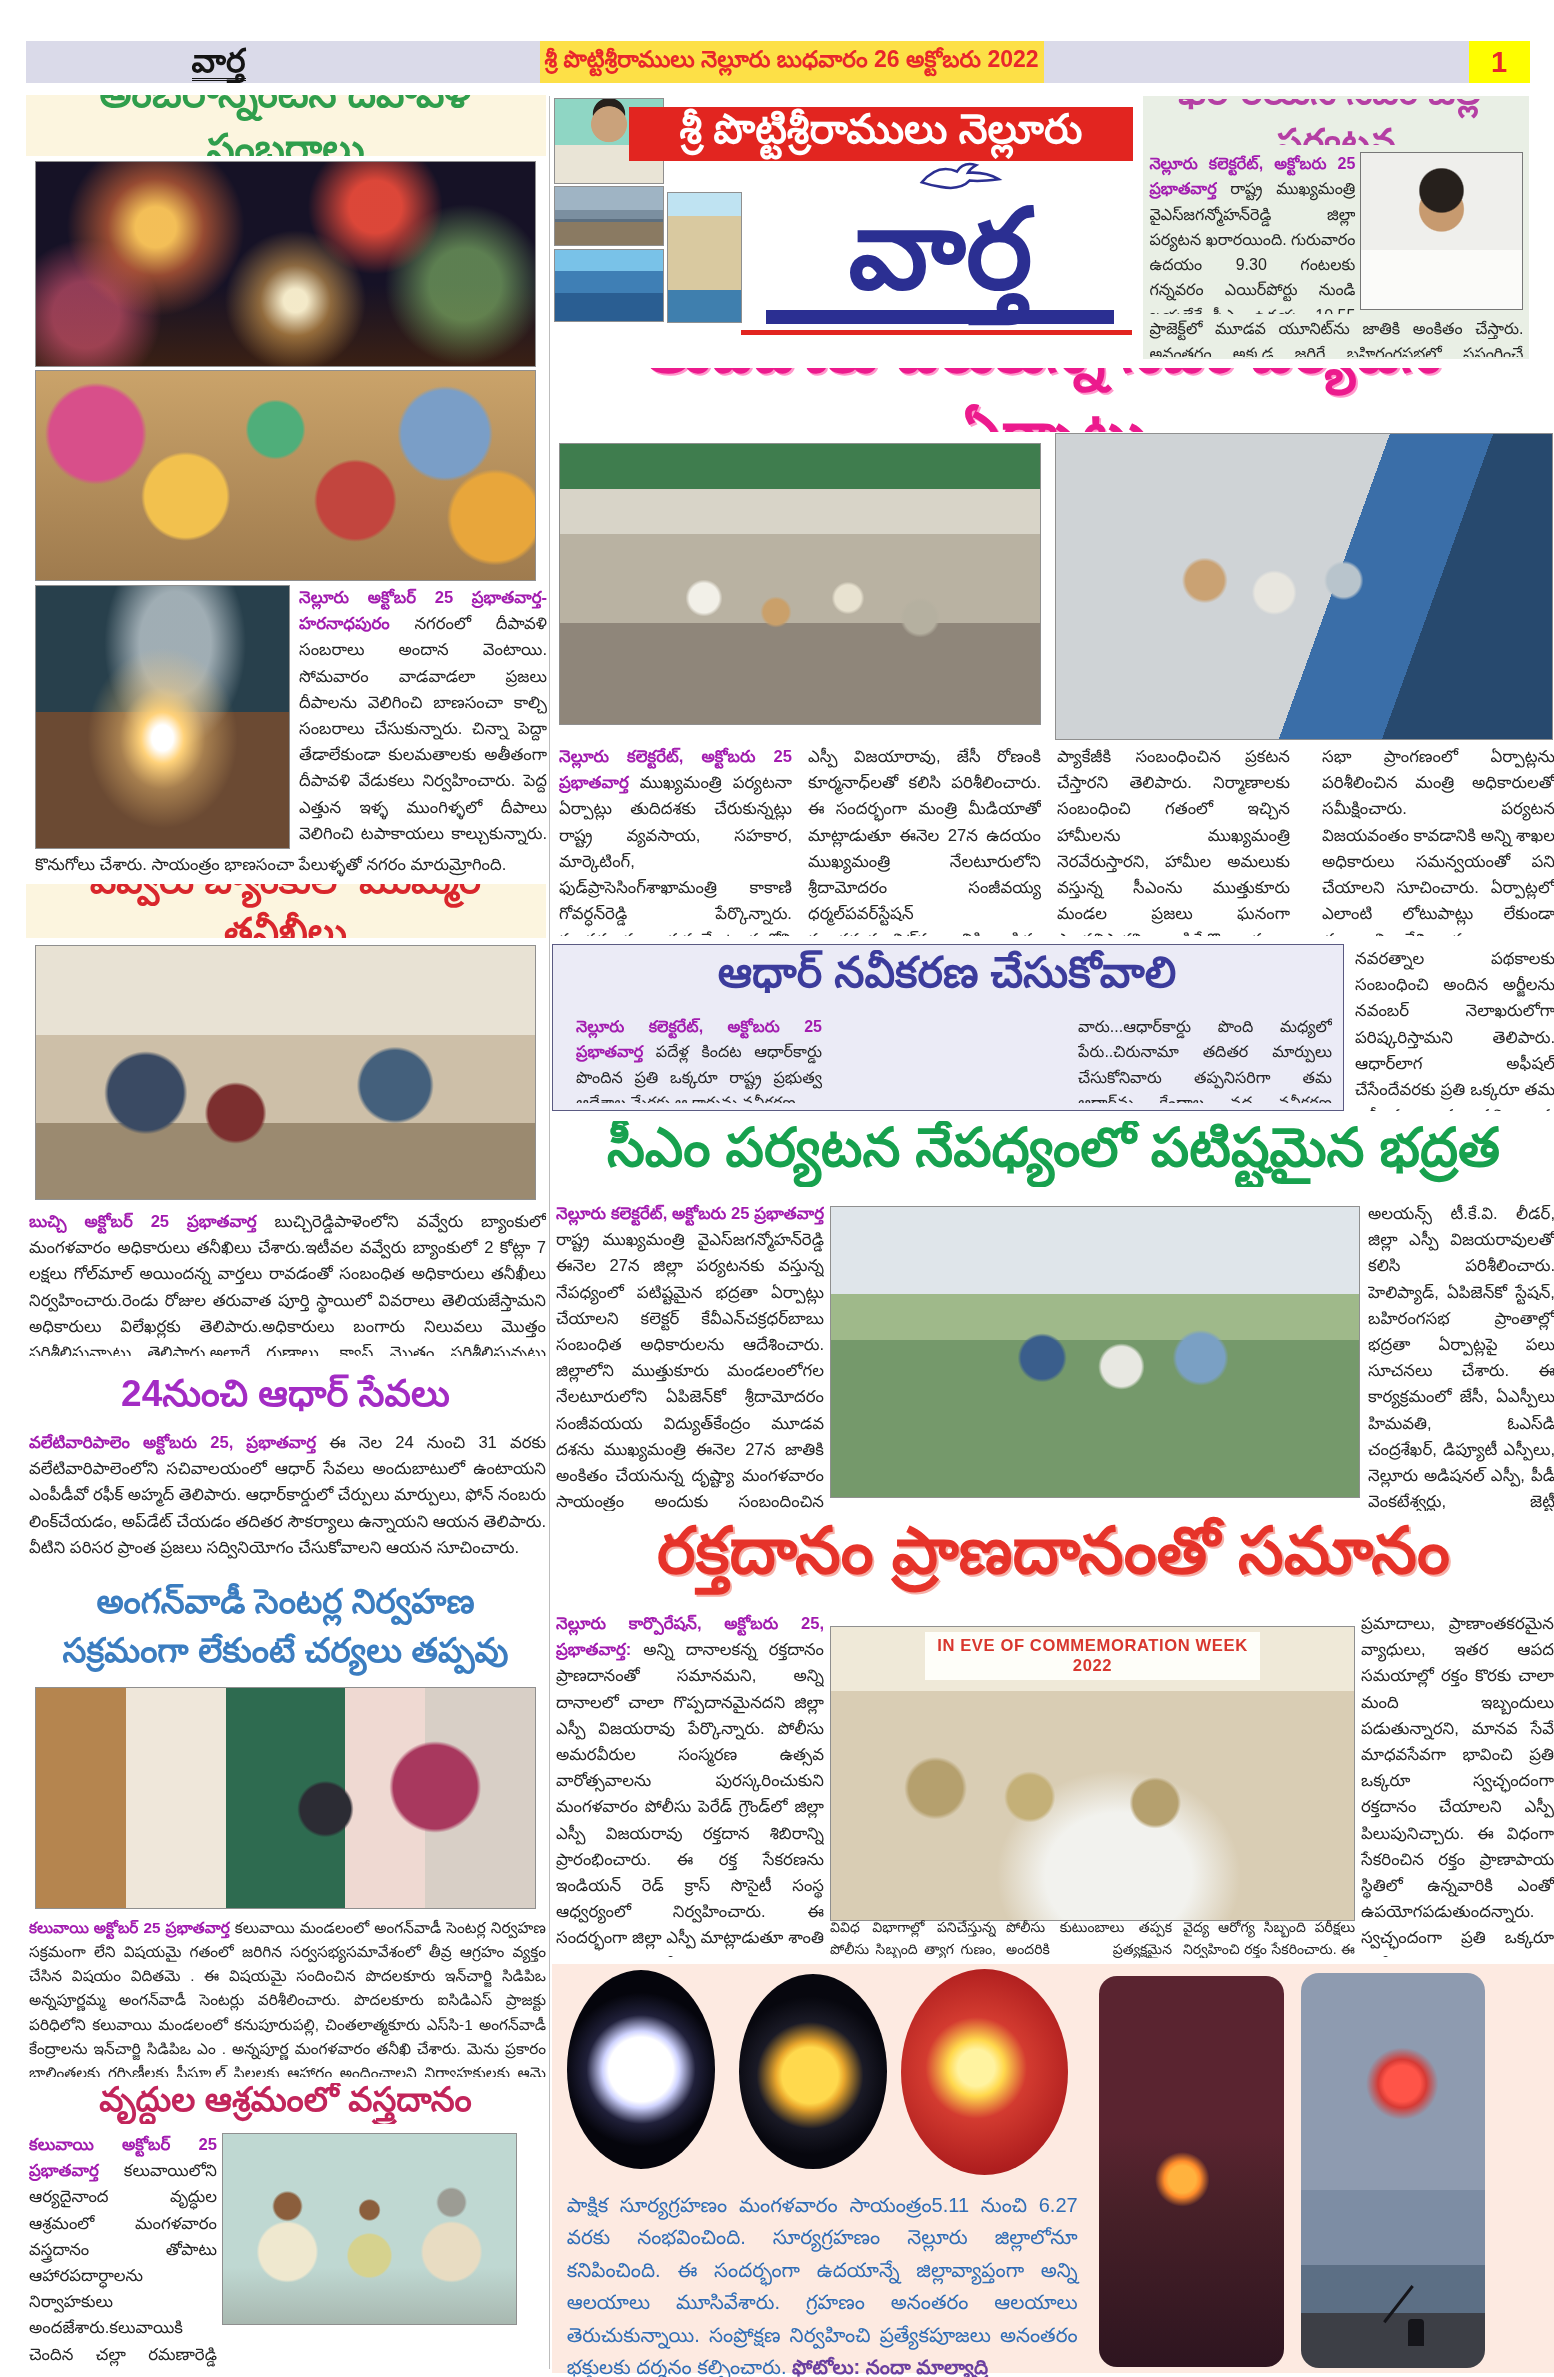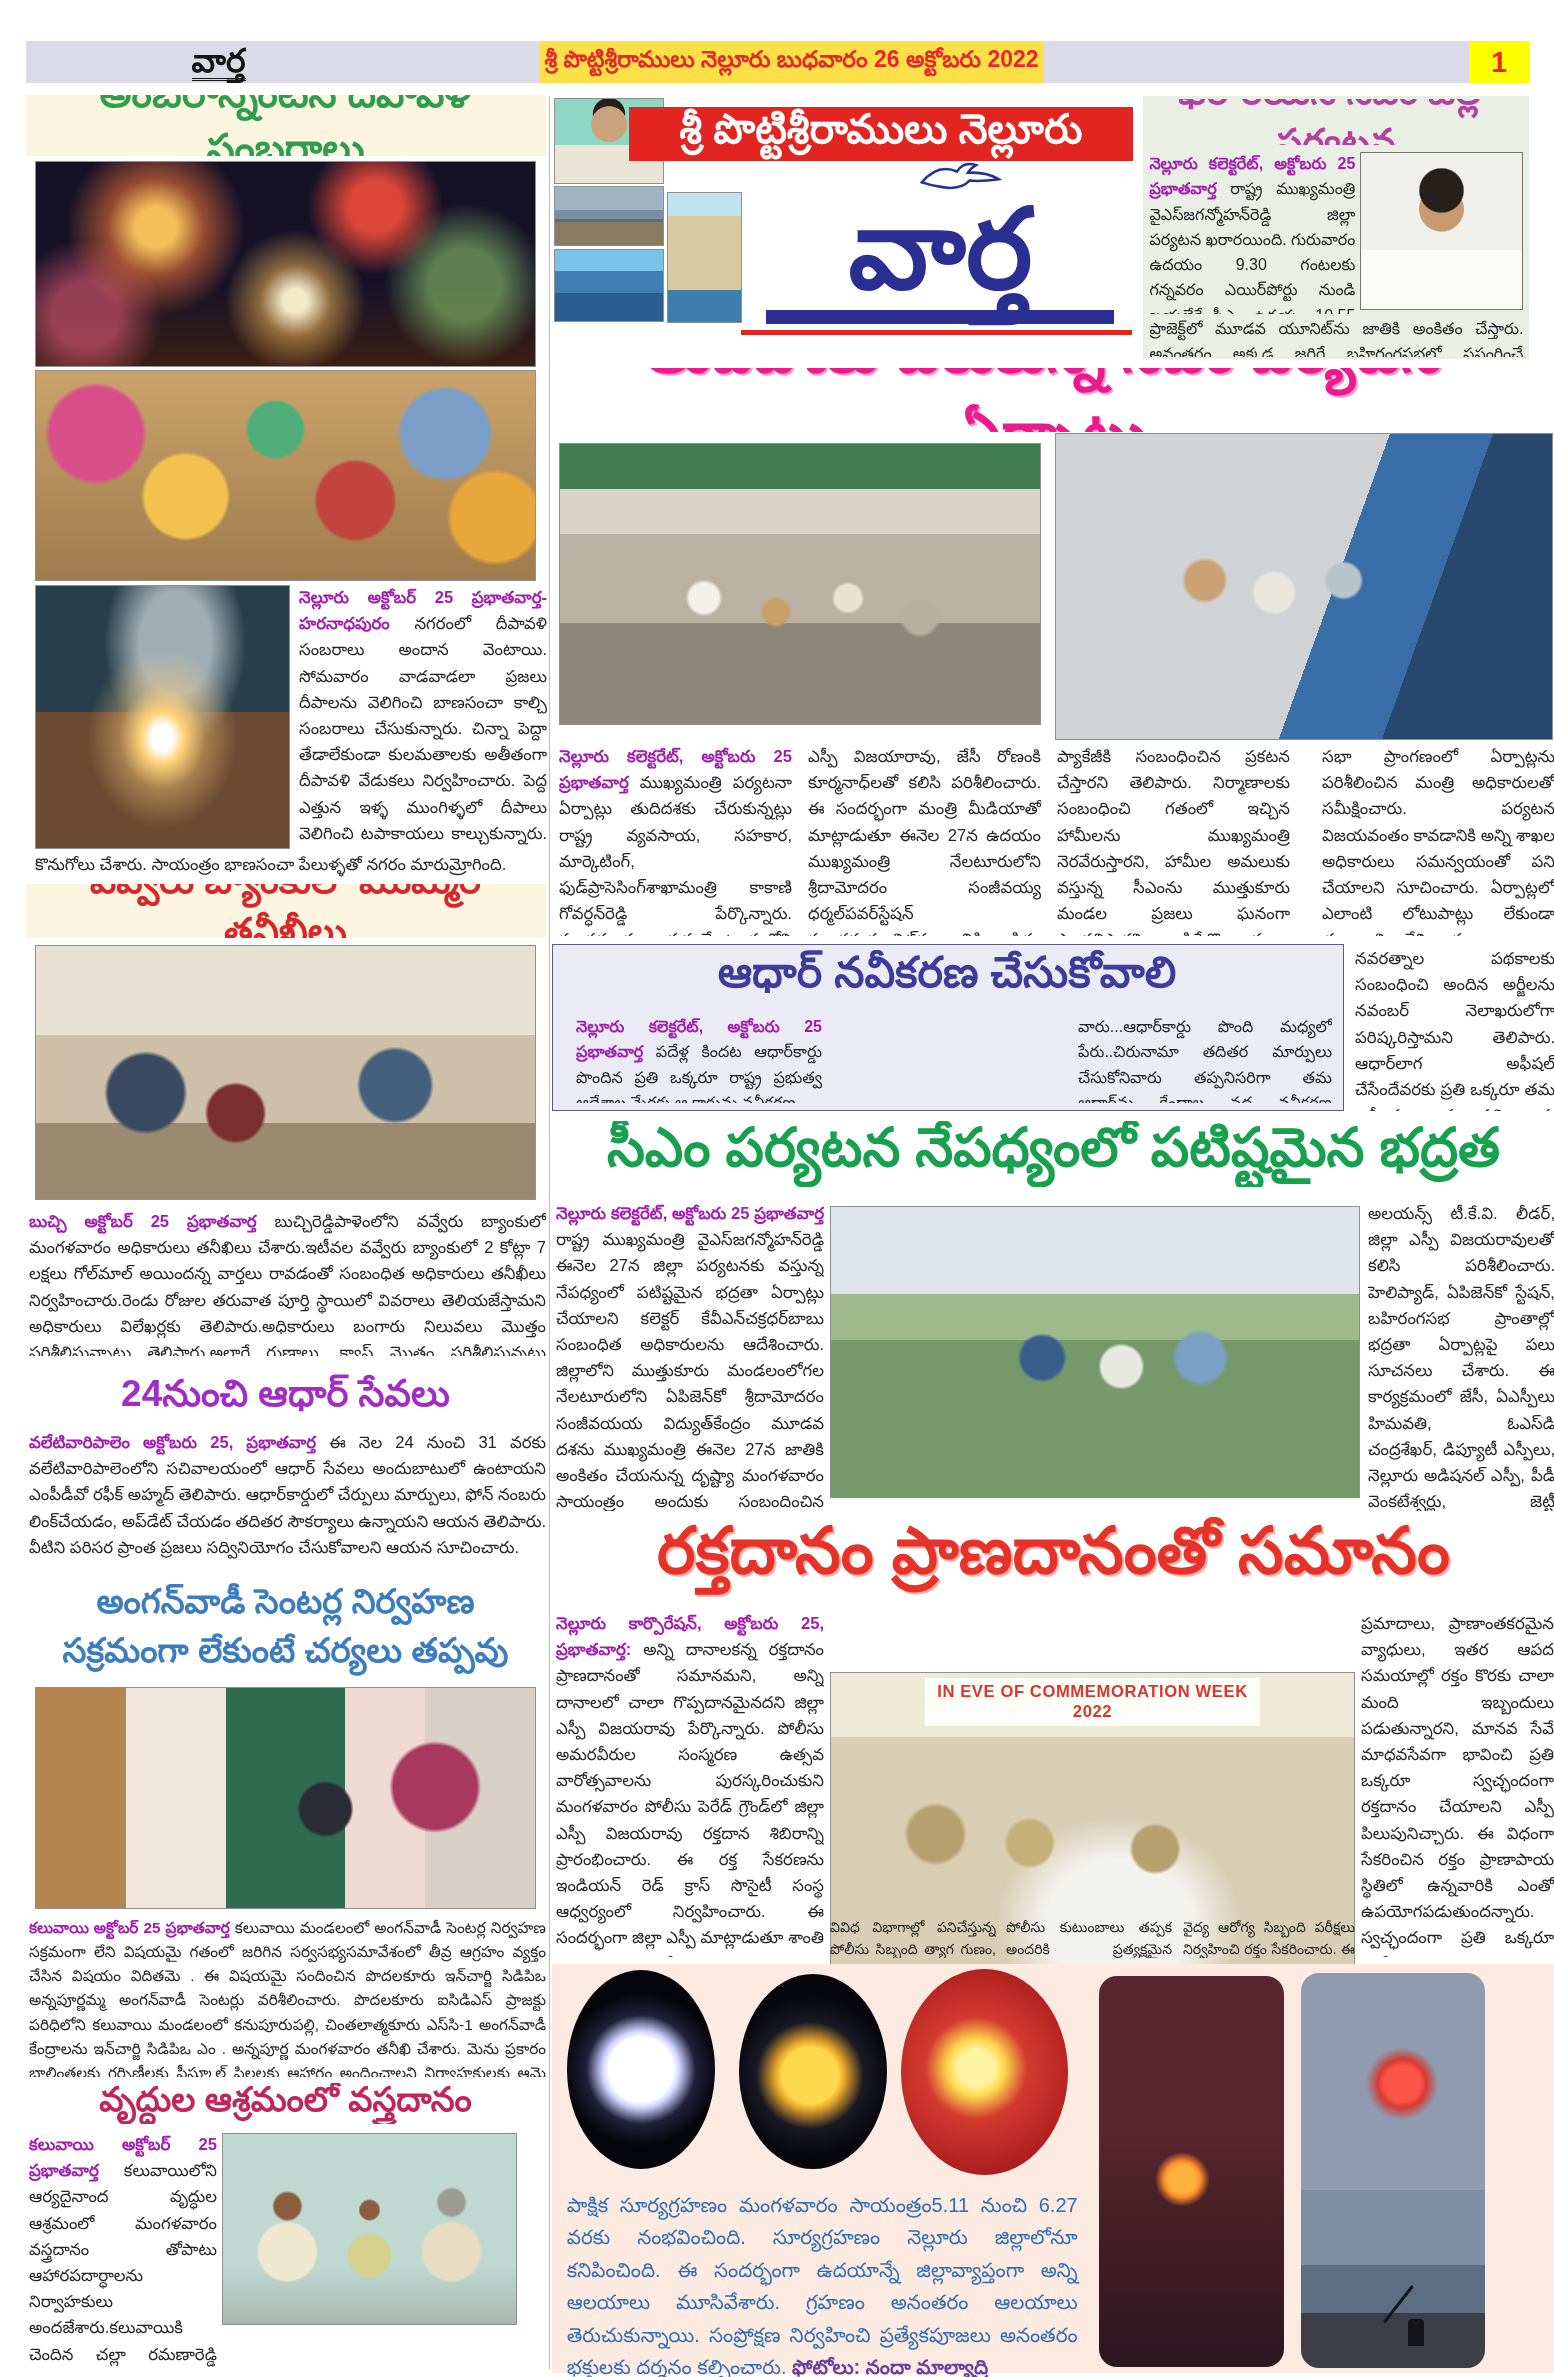--- a/index.html
+++ b/index.html
@@ -230,21 +230,21 @@
   <span>రాష్ట్ర ముఖ్యమంత్రి వైఎస్‌జగన్మోహన్‌రెడ్డి ఈనెల 27న జిల్లా పర్యటనకు వస్తున్న నేపధ్యంలో పటిష్టమైన భద్రతా ఏర్పాట్లు చేయాలని కలెక్టర్ కేవీఎన్‌చక్రధర్‌బాబు సంబంధిత అధికారులను ఆదేశించారు. జిల్లాలోని ముత్తుకూరు మండలంలోగల నేలటూరులోని ఏపిజెన్‌కో శ్రీదామోదరం సంజీవయయ విద్యుత్‌కేంద్రం మూడవ దశను ముఖ్యమంత్రి ఈనెల 27న జాతికి అంకితం చేయనున్న దృష్ట్యా మంగళవారం సాయంత్రం అందుకు సంబందించిన ముందస్తు భద్రతా సమన్వయం (అడ్వాన్స్ సెక్యూరిటీ లైజాన్) ఏర్పాట్లను కలెక్టర్ ఏపిజెన్‌కో మేనేజింగ్ డైరక్టర్</span>
 </div>
 <div class="ph ph-security-img" style="left:830px;top:1206px;width:530px;height:292px;"></div>
 <div class="abs bodytext" style="left:1368px;top:1201px;width:187px;height:310px;">అలయన్స్ టీ.కే.వి. లీడర్, జిల్లా ఎస్పీ విజయరావులతో కలిసి పరిశీలించారు. హెలిప్యాడ్, ఏపిజెన్‌కో స్టేషన్, బహిరంగసభ ప్రాంతాల్లో భద్రతా ఏర్పాట్లపై పలు సూచనలు చేశారు. ఈ కార్యక్రమంలో జేసీ, ఏఎస్పీలు హిమవతి, ఓఎస్‌డి చంద్రశేఖర్, డిప్యూటీ ఎస్పీలు, నెల్లూరు అడిషనల్ ఎస్పీ, పీడీ వెంకటేశ్వర్లు, జెట్టీ సీతారాములు, ఆర్డీఓలు, డీఎస్పీలు, పోలీసు అధికారులు పాల్గొన్నారు.</div>
 
 <div class="abs hl h-blood ctr" style="left:552px;top:1515px;width:1003px;height:87px;">రక్తదానం ప్రాణదానంతో సమానం</div>
 <div class="abs bodytext" style="left:556px;top:1611px;width:268px;height:346px;">
   <span class="dl">నెల్లూరు కార్పొరేషన్, అక్టోబరు 25, ప్రభాతవార్త:</span>
   <span>అన్ని దానాలకన్న రక్తదానం ప్రాణదానంతో సమానమని, అన్ని దానాలలో చాలా గొప్పదానమైనదని జిల్లా ఎస్పీ విజయరావు పేర్కొన్నారు. పోలీసు అమరవీరుల సంస్మరణ ఉత్సవ వారోత్సవాలను పురస్కరించుకుని మంగళవారం పోలీసు పెరేడ్ గ్రౌండ్‌లో జిల్లా ఎస్పీ విజయరావు రక్తదాన శిబిరాన్ని ప్రారంభించారు. ఈ రక్త సేకరణను ఇండియన్ రెడ్ క్రాస్ సొసైటీ సంస్థ ఆధ్వర్యంలో నిర్వహించారు. ఈ సందర్భంగా జిల్లా ఎస్పీ మాట్లాడుతూ శాంతి భద్రతల రక్షణలో ప్రాణాలు అర్పించిన పోలీసు అమరవీరుల త్యాగాలను స్మరించుకోవడం మన బాధ్యత అని గుర్తు చేశారు. వారి కుటుంబాల శ్రేయస్సు కోసం పోలీసుశాఖ కృషి చేస్తుందన్నారు. జిల్లా వ్యాప్తంగా సుమారు 1000 యూనిట్ల రక్త సేకరణ లక్ష్యంగా ఈ శిబిరాలు నిర్వహిస్తున్నామని తెలిపారు.</span>
 </div>
-<div class="ph ph-blood-img" style="left:830px;top:1672px;width:525px;height:295px;">
+<div class="ph ph-blood-img" style="left:830px;top:1626px;width:525px;height:295px;">
   <div class="blood-banner">IN EVE OF COMMEMORATION WEEK 2022</div>
 </div>
 <div class="abs bodytext" style="left:830px;top:1916px;width:166px;height:42px;font-size:14px;">వివిధ విభాగాల్లో పనిచేస్తున్న పోలీసు సిబ్బంది త్యాగ గుణం, దృఢ సంకల్పంతో రక్తదాన శిబిరంలో నిస్వార్థంగా రక్తదానం చేయడానికి ముందుకు వచ్చిన పోలీసు సిబ్బందిని ఎస్పీ కొనియాడారు. జిల్లా వ్యాప్తంగా సుమారు 1000 యూనిట్ల రక్త నిధి సేకరణకు ఏర్పాట్లు చేశామని, రోజూ శిబిరాలు నిర్వహిస్తున్నామని</div>
 <div class="abs bodytext" style="left:1006px;top:1916px;width:166px;height:42px;font-size:14px;">పోలీసు కుటుంబాలు తప్పక అందరికి ప్రత్యక్షమైన ధన్యవాదాలు తెలిపారు. రక్తదాన విషయంలో ఆదర్శంగా నిలవాలని, ప్రతి ఒక్కరూ రక్తదాన శిబిరంలో రక్తదానం చేసేందుకు స్వచ్ఛందంగా ముందుకు రావాలని పిలుపునిచ్చారు. శిబిరానికి వచ్చిన వారికి</div>
 <div class="abs bodytext" style="left:1183px;top:1916px;width:172px;height:42px;font-size:14px;">వైద్య ఆరోగ్య సిబ్బంది పరీక్షలు నిర్వహించి రక్తం సేకరించారు. ఈ కార్యక్రమంలో అడిషనల్ ఎస్పీ, డీఎస్పీలు, సీఐలు, రెడ్ క్రాస్ ప్రతినిధులు పాల్గొన్నారు.</div>
 <div class="abs bodytext" style="left:1361px;top:1611px;width:193px;height:346px;">ప్రమాదాలు, ప్రాణాంతకరమైన వ్యాధులు, ఇతర ఆపద సమయాల్లో రక్తం కొరకు చాలా మంది ఇబ్బందులు పడుతున్నారని, మానవ సేవే మాధవసేవగా భావించి ప్రతి ఒక్కరూ స్వచ్ఛందంగా రక్తదానం చేయాలని ఎస్పీ పిలుపునిచ్చారు. ఈ విధంగా సేకరించిన రక్తం ప్రాణాపాయ స్థితిలో ఉన్నవారికి ఎంతో ఉపయోగపడుతుందన్నారు. స్వచ్ఛందంగా ప్రతి ఒక్కరూ అక్టోబరు 21 నుంచి 31 వరకు జరిగే ఈ శిబిరాల్లో రక్తదానం చేయాలన్నారు. ఈ కార్యక్రమంలో అడిషనల్ ఎస్పీలు, డీఎస్పీలు, పోలీసు యంత్రాంగం ప్రతినిధులు, 29 క్లస్టర్ల శిబిరాల ఏర్పాట్లు, 31వ ఏక దినోత్సర్యంగా రన్ ఫర్ యూనిటీ కార్యక్రమం నిర్వహిస్తామని ఎస్పీ విజయరావు పేర్కొన్నారు.</div>
 
 <div class="abs eclipse-box" style="left:552px;top:1964px;width:1050px;height:409px;">
   <div class="sun sun1" style="left:14.7px;top:6.4px;width:148px;height:199px;"></div>
   <div class="sun sun2" style="left:187px;top:10.2px;width:148px;height:195px;"></div>

